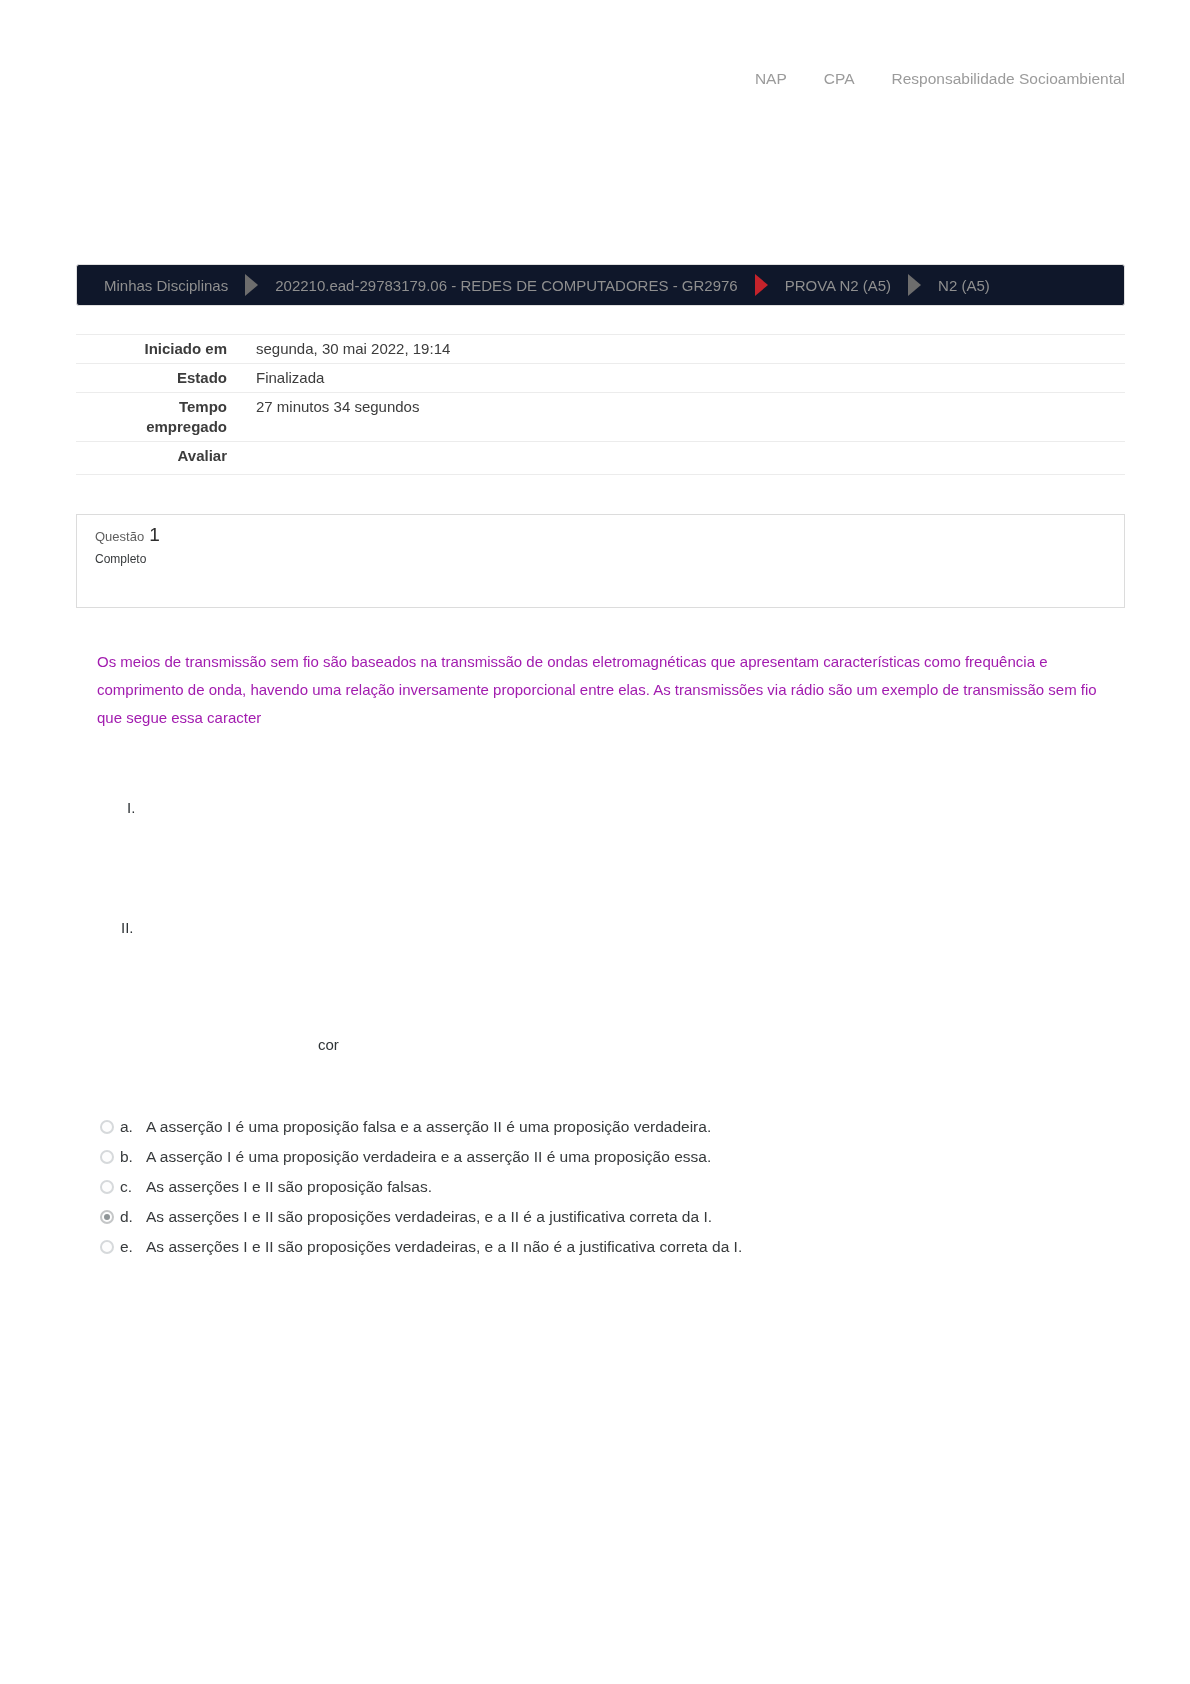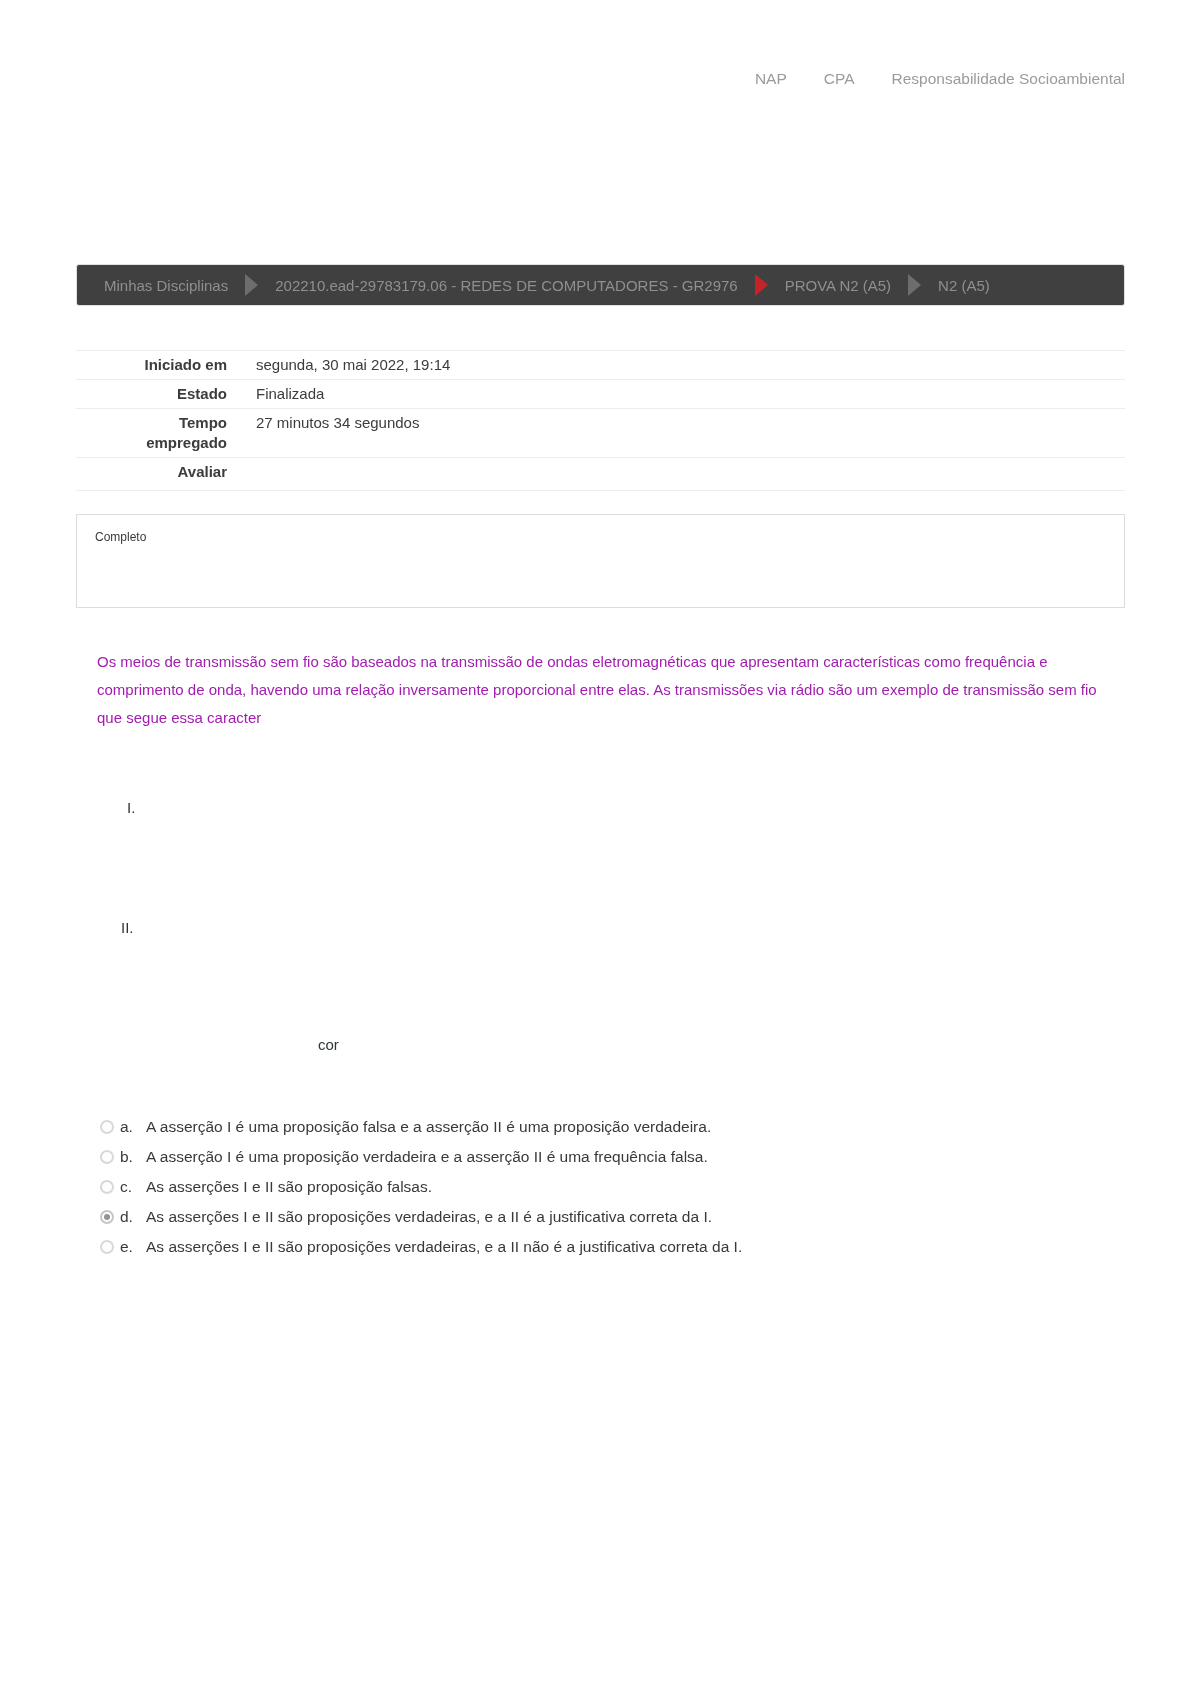--- a/index.html
+++ b/index.html
@@ -10,37 +10,37 @@
   .top-nav {
     position: absolute; top: 70px; left: 76px; width: 1049px;
     display: flex; justify-content: flex-end; gap: 37px;
     font-size: 15.5px; color: #9b9b9b;
   }
   .top-nav a { color: #9b9b9b; text-decoration: none; cursor: pointer; }
 
   
   .crumbbar {
     position: absolute; top: 264px; left: 76px; width: 1049px; height: 42px;
-    border: 1px solid #e0e0e0; border-radius: 3px; background: #404040;
+    border: 1px solid #e0e0e0; border-radius: 3px; background: #0f172a;
     box-sizing: border-box; display: flex; align-items: center;
     padding-left: 27px; gap: 17px; font-size: 15px; color: #8f8f8f;
     white-space: nowrap;
   }
   .crumbbar a { color: #8f8f8f; text-decoration: none; cursor: pointer; }
   .chev {
     width: 0; height: 0; flex: none;
     border-top: 11px solid transparent; border-bottom: 11px solid transparent;
     border-left: 13px solid #6d6d6d;
   }
   .chev.red { border-left-color: #c5232b; }
 
   
   .summary {
     position: absolute; top: 334px; left: 76px; width: 1049px;
-    font-size: 15px; color: #3c3c3c; line-height: 20px; margin-top: 16px;
+    font-size: 15px; color: #3c3c3c; line-height: 20px;
   }
   .srow { display: flex; border-top: 1px solid #ececec; padding: 4px 0; }
   .srow.last { border-bottom: 1px solid #ececec; padding-bottom: 8px; }
   .slabel { width: 151px; text-align: right; font-weight: bold; flex: none; }
   .slabel span { display: inline-block; max-width: 112px; text-align: right; }
   .svalue { padding-left: 29px; flex: 1; }
   .svalue b { font-weight: bold; }
 
   
   .qinfo {
@@ -111,39 +111,42 @@
     <div class="srow">
       <div class="slabel"><span>Tempo empregado</span></div>
       <div class="svalue">27 minutos 34 segundos</div>
     </div>
     <div class="srow last">
       <div class="slabel"><span>Avaliar</span></div>
     </div>
   </div>
 
   <div class="qinfo">
+    <div class="qnum">
+      <span>Questão</span><span class="n">1</span>
+    </div>
     <div class="qstatus">Completo</div>
   </div>
 
   <div class="qbody">Os meios de transmissão sem fio são baseados na transmissão de ondas eletromagnéticas que apresentam características como frequência e comprimento de onda, havendo uma relação inversamente proporcional entre elas. As transmissões via rádio são um exemplo de transmissão sem fio que segue essa caracter</div>
 
   <div class="frag frag1">I.</div>
   <div class="frag frag2">II.</div>
   <div class="frag frag3">cor</div>
 
   <div class="options">
     <div class="opt">
       <span class="radio"></span>
       <span class="letter">a.</span>
       <span>A asserção I é uma proposição falsa e a asserção II é uma proposição verdadeira.</span>
     </div>
     <div class="opt">
       <span class="radio"></span>
       <span class="letter">b.</span>
-      <span>A asserção I é uma proposição verdadeira e a asserção II é uma frequência falsa.</span>
+      <span>A asserção I é uma proposição verdadeira e a asserção II é uma proposição essa.</span>
     </div>
     <div class="opt">
       <span class="radio"></span>
       <span class="letter">c.</span>
       <span>As asserções I e II são proposição falsas.</span>
     </div>
     <div class="opt">
       <span class="radio selected"></span>
       <span class="letter">d.</span>
       <span>As asserções I e II são proposições verdadeiras, e a II é a justificativa correta da I.</span>

